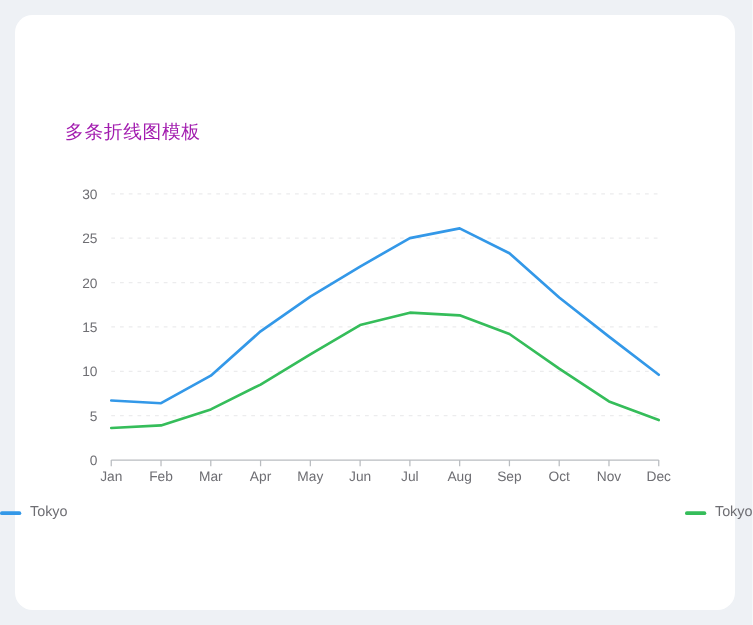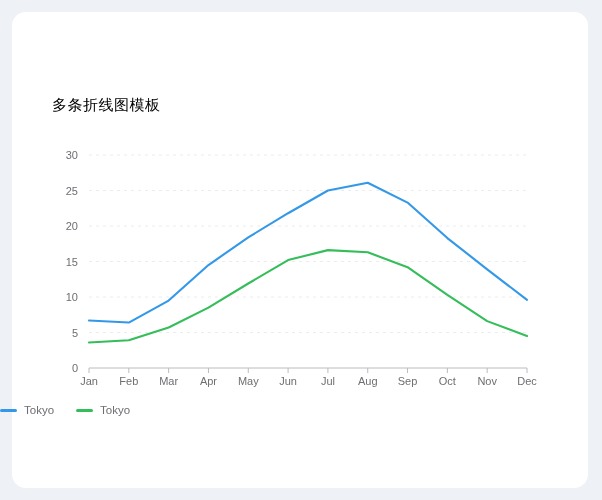--- a/index.html
+++ b/index.html
@@ -20,21 +20,21 @@
     width: 576px;
     height: 476px;
     background: #ffffff;
     border-radius: 14px;
   }
   #chart-title {
     position: absolute;
     left: 52px;
     top: 96px;
     font-size: 15px;
-    color: #000000;
+    color: #a21caf;
     letter-spacing: 0.5px;
     white-space: nowrap;
   }
   #plot-wrap {
     position: absolute;
     left: 0;
     top: 0;
     width: 602px;
     height: 500px;
   }
@@ -71,21 +71,21 @@
     stroke-width: 2.1;
     stroke-linejoin: round;
     stroke-linecap: round;
   }
   #legend {
     position: absolute;
     left: 0;
     top: 404px;
     width: 602px;
     display: flex;
-    justify-content: flex-start;
+    justify-content: space-between;
     align-items: center;
     gap: 22px;
   }
   .legend-item {
     display: flex;
     align-items: center;
     gap: 7px;
   }
   .legend-swatch {
     width: 17px;

